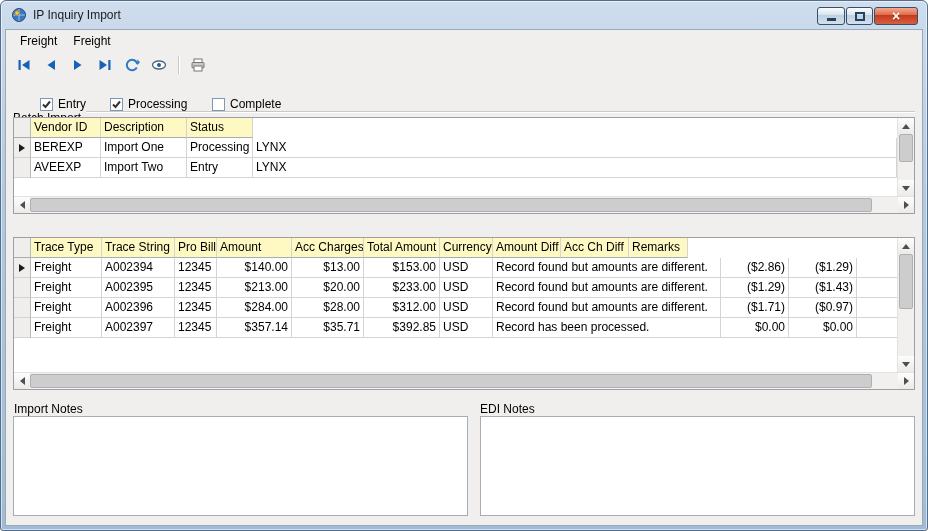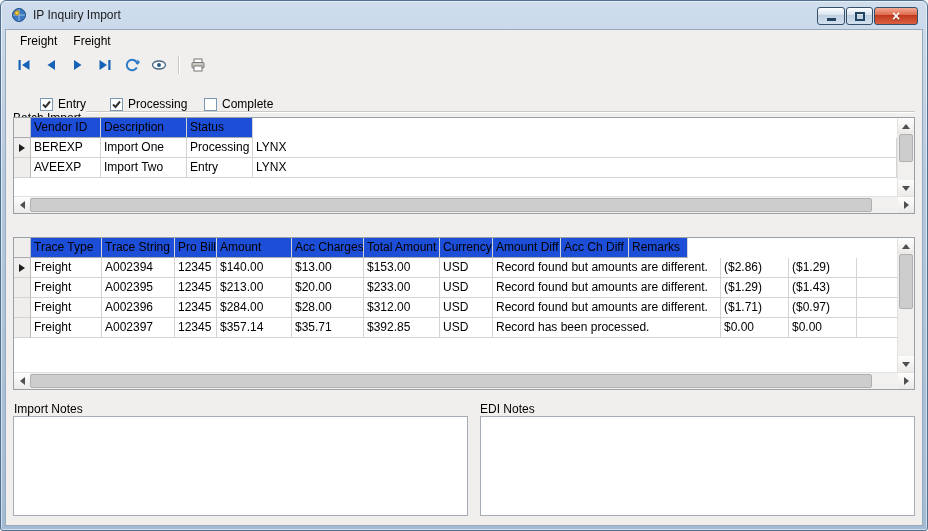--- a/index.html
+++ b/index.html
@@ -51,24 +51,24 @@
   .cb-box svg { display:none; }
   .cb-box.checked svg { display:block; }
 
   
   .grid { position:absolute; background:#fff; border:1px solid #9aa0a6; }
   .g-body { position:absolute; left:0; top:0; right:17px; bottom:17px; overflow:hidden; background:#fff; }
   .g-header { display:flex; height:20px; }
   .g-row { display:flex; height:20px; }
   .cell { height:20px; padding:0 3px; line-height:19px; white-space:nowrap; overflow:hidden;
           border-right:1px solid #d4d4d4; border-bottom:1px solid #d4d4d4; flex:0 0 auto; }
-  .g-header .cell { border-bottom:1px solid #a9adb2; background:#1d4ed8; }
+  .g-header .cell { border-bottom:1px solid #a9adb2; background:#fef9c3; }
   .cell.sel { width:17px; background:#efeeec; border-right:1px solid #b9b9b9; padding:0;
               display:flex; align-items:center; justify-content:center; }
-  .num { }
+  .num { text-align:right; }
   .row-marker { width:0; height:0; border-top:4px solid transparent; border-bottom:4px solid transparent;
                 border-left:6px solid #1c1c1c; visibility:hidden; }
   .row-marker.show { visibility:visible; }
 
   
   .b1{width:70px}.b2{width:86px}.b3{width:66px}.bfill{flex:1 1 auto;}
   
   .d1{width:71px}.d2{width:73px}.d3{width:42px}.d4{width:75px}.d5{width:72px}.d6{width:76px}
   .d7{width:53px}.d8{width:228px}.d9{width:68px}.d10{width:68px}.d11{width:59px}
 
@@ -195,21 +195,21 @@
         <span>Entry</span>
       </label>
       <label class="checkbox" style="left:104px">
         <span class="cb-box checked">
             <svg width="11" height="11" viewBox="0 0 11 11">
               <path d="M2 5.5 L4.5 8 L9 2.5" stroke="#333" stroke-width="2" fill="none"></path>
             </svg>
           </span>
         <span>Processing</span>
       </label>
-      <label class="checkbox" style="left:198px">
+      <label class="checkbox" style="left:206px">
         <span class="cb-box"></span>
         <span>Complete</span>
       </label>
     </div>
 
     <div class="grid grid1">
       <div class="g-body">
         <div class="g-header">
           <div class="cell sel"></div>
           <div class="cell b1">Vendor ID</div>

